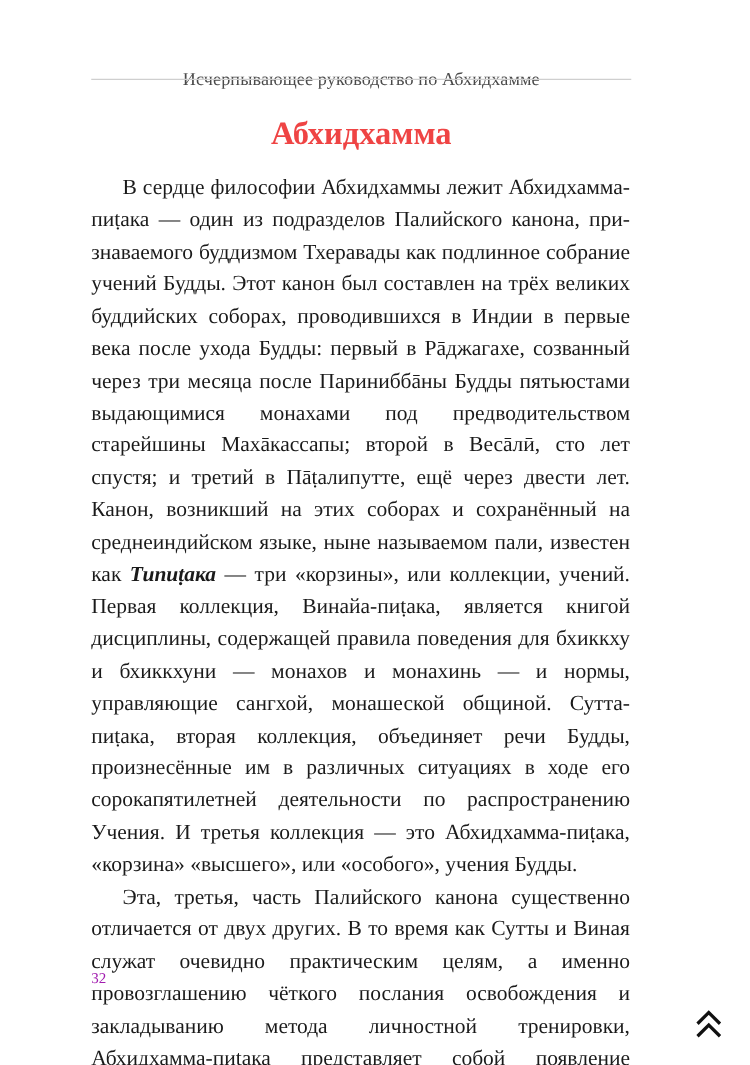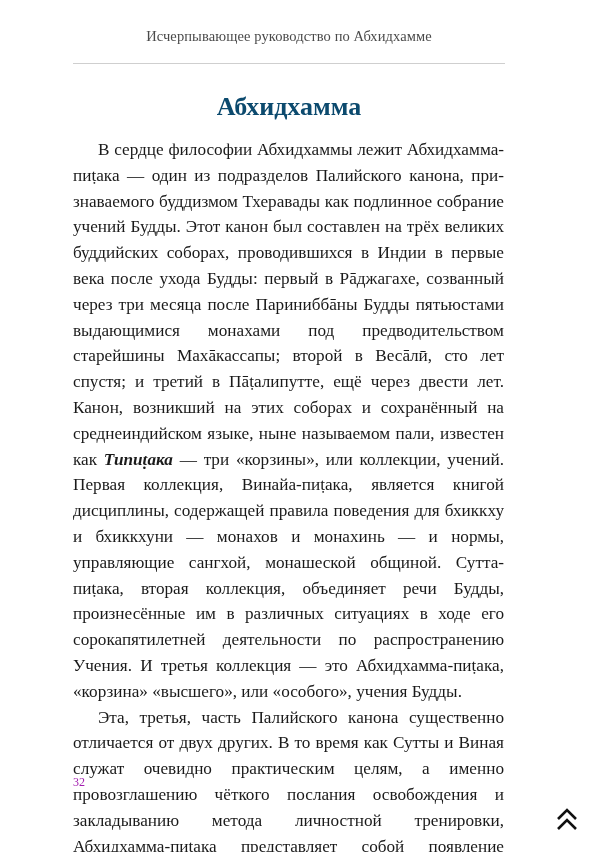--- a/index.html
+++ b/index.html
@@ -9,21 +9,21 @@
       background: #ffffff;
       position: relative;
       overflow: hidden;
       font-family: "Liberation Serif", "DejaVu Serif", serif;
       color: #1a1a1a;
     }
     .running-head {
       position: absolute;
       left: 73px;
       width: 432px;
-      top: 28px;
+      top: 56px;
       text-align: center;
       font-size: 14.5px;
       color: #4a4a4a;
       letter-spacing: 0.1px;
     }
     .head-rule {
       position: absolute;
       left: 73px;
       width: 432px;
       top: 63px;
@@ -31,21 +31,21 @@
       border-top: 1px solid #cfcfcf;
     }
     .chapter-title {
       position: absolute;
       left: 73px;
       width: 432px;
       top: 92px;
       text-align: center;
       font-size: 26px;
       font-weight: bold;
-      color: #0c4a6e;
+      color: #ef4444;
       margin: 0;
     }
     .body-text {
       position: absolute;
       left: 73px;
       width: 431px;
       top: 137px;
       font-size: 17.2px;
       line-height: 25.8px;
       text-align: justify;

